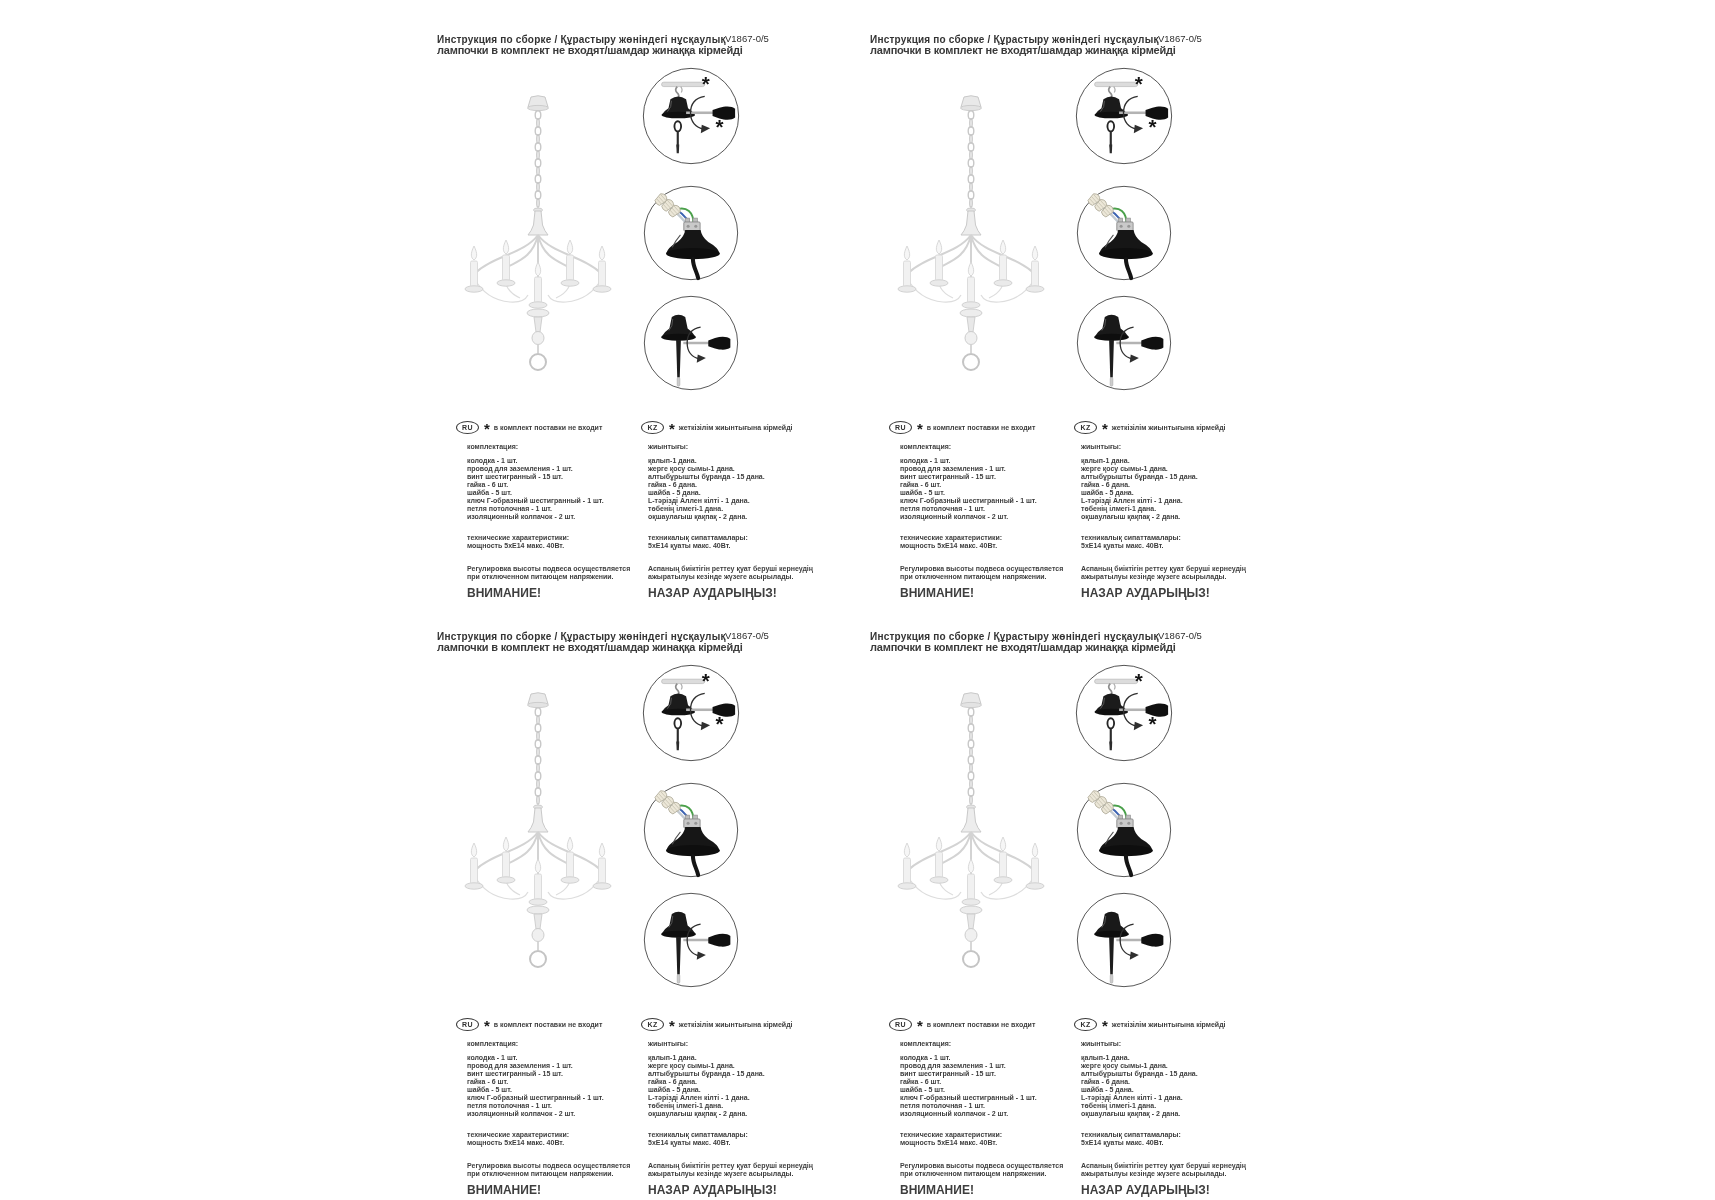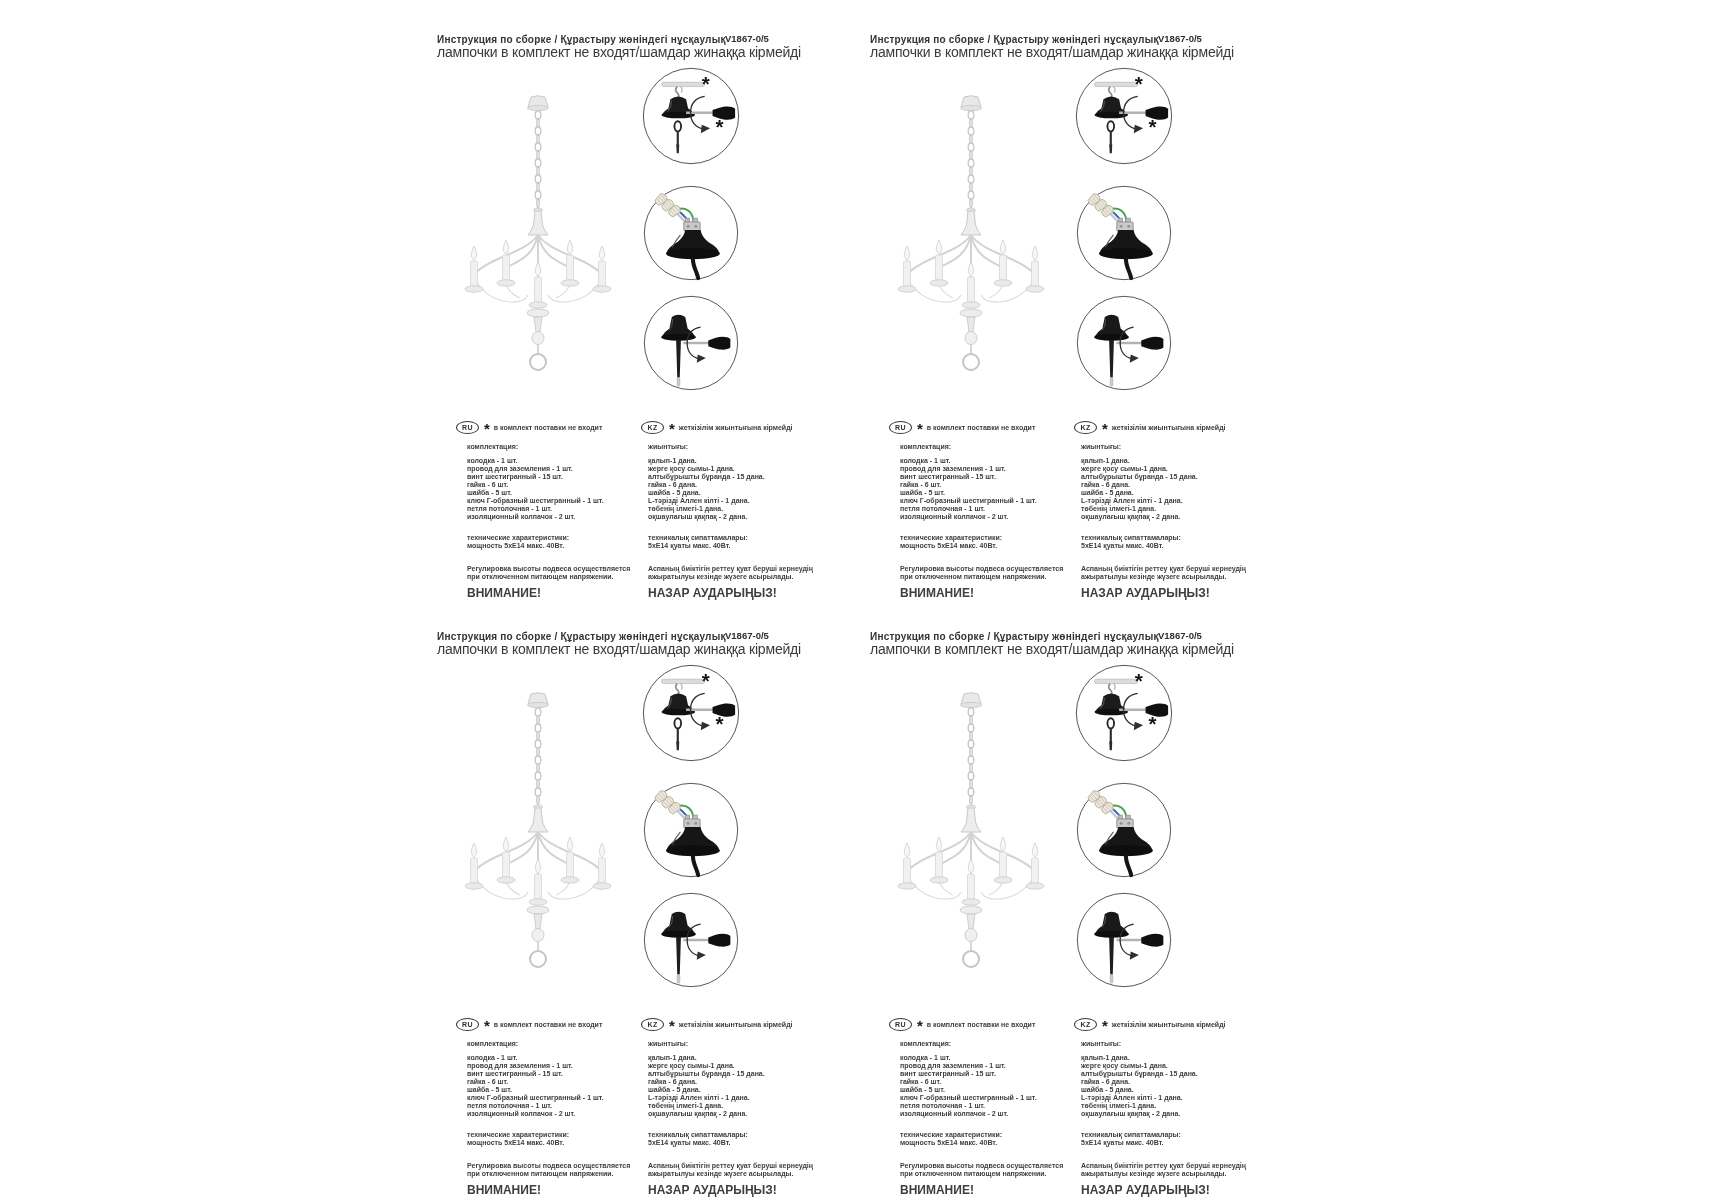--- a/index.html
+++ b/index.html
@@ -4,22 +4,22 @@
 <style>
   html,body{margin:0;padding:0;}
   body{
     width:1715px;height:1200px;position:relative;background:#ffffff;
     font-family:"Liberation Sans","DejaVu Sans",sans-serif;color:#3e3e3e;
     overflow:hidden;
   }
   .quadrant{position:absolute;width:400px;height:565px;}
   
   .t1{position:absolute;left:12px;top:3px;font-size:10px;font-weight:700;letter-spacing:.2px;color:#333;white-space:nowrap;}
-  .model{position:absolute;left:300px;top:1.5px;font-size:9.5px;font-weight:700;color:#2e2e2e;white-space:nowrap;}
-  .hdr2{position:absolute;left:12px;top:13px;font-size:14px;font-weight:400;letter-spacing:-.2px;color:#3a3a3a;white-space:nowrap;}
+  .model{position:absolute;left:300px;top:1.5px;font-size:9.5px;font-weight:400;color:#2e2e2e;white-space:nowrap;}
+  .hdr2{position:absolute;left:12px;top:13px;font-size:11px;font-weight:700;letter-spacing:-.2px;color:#3a3a3a;white-space:nowrap;}
   
   .chandelier{position:absolute;left:33px;top:63px;width:160px;height:287px;}
   .step{position:absolute;}
   .step1{left:217px;top:36px;width:98px;height:98px;}
   .step2{left:218px;top:154px;width:96px;height:96px;}
   .step3{left:218px;top:264px;width:96px;height:96px;}
   
   .badge-row{position:absolute;top:390px;display:flex;align-items:flex-start;}
   .ru .badge-row{left:31px;}
   .kz .badge-row{left:216px;}

